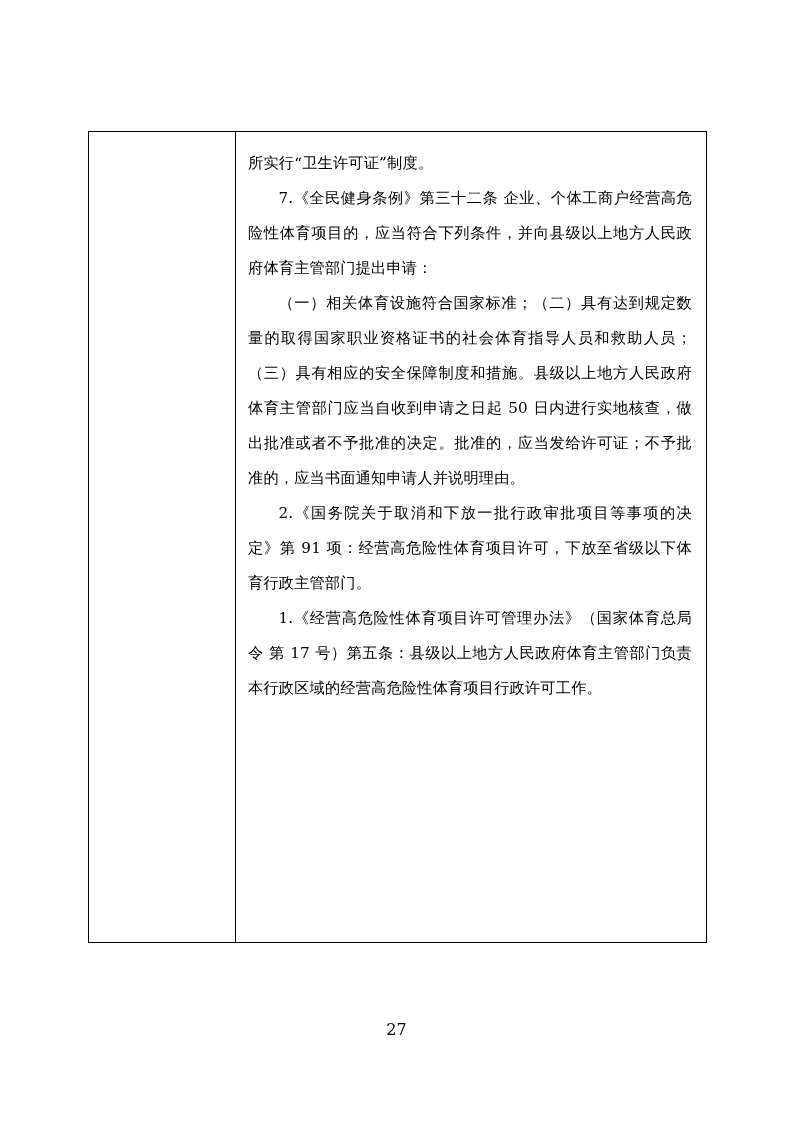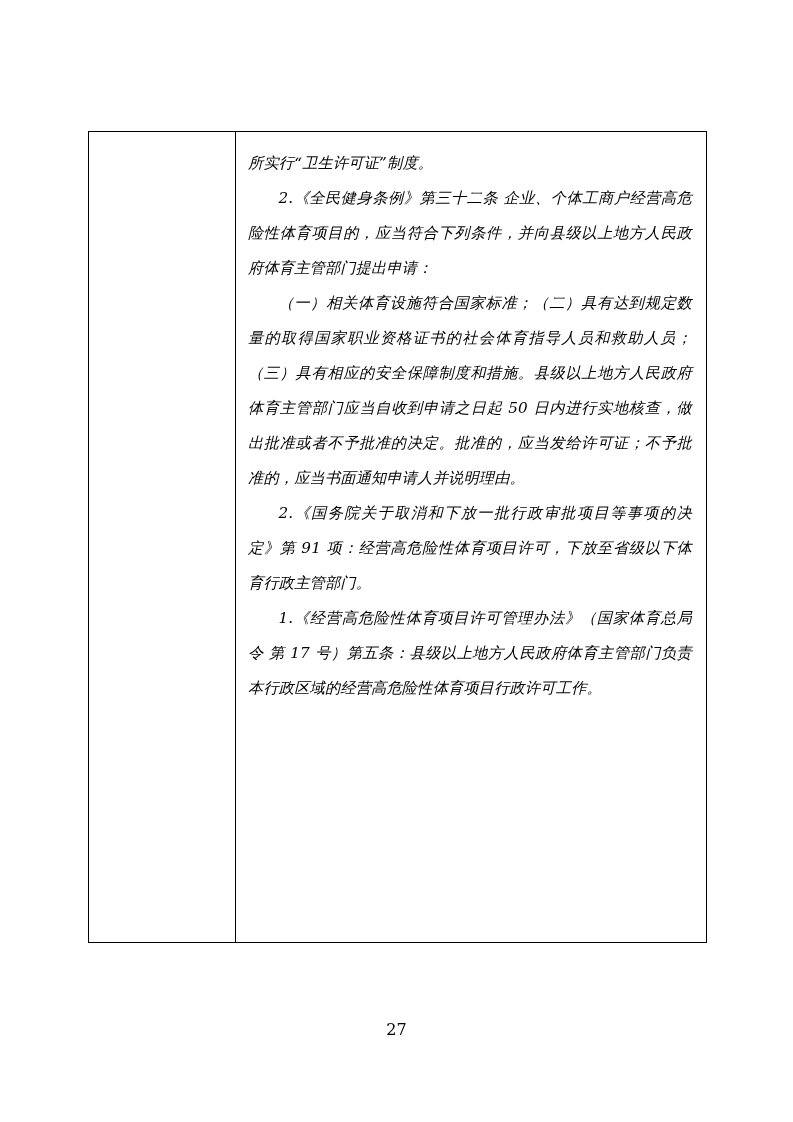--- a/index.html
+++ b/index.html
@@ -56,21 +56,20 @@
   }
 
   p.para {
     margin: 0 0 0 0;
     font-size: 15.2px;
     line-height: 35px;
     text-align: justify;
     text-justify: inter-ideograph;
     letter-spacing: 0.2px;
     font-family: "DejaVu Serif", "Liberation Serif", serif;
-    font-style: italic;
   }
   p.indent {
     text-indent: 2em;
   }
 
   .page-number {
     position: absolute;
     left: 0;
     top: 1020px;
     width: 793px;
@@ -87,21 +86,21 @@
 
   <table class="doc-table">
     <tbody>
         <tr>
       <td class="col-label">
         <div class="label-cell-inner"></div>
       </td>
       <td class="col-body">
         <div class="body-cell-inner">
           <p class="para">所实行“卫生许可证”制度。</p>
-          <p class="para indent">2.《全民健身条例》第三十二条  企业、个体工商户经营高危险性体育项目的，应当符合下列条件，并向县级以上地方人民政府体育主管部门提出申请：</p>
+          <p class="para indent">7.《全民健身条例》第三十二条  企业、个体工商户经营高危险性体育项目的，应当符合下列条件，并向县级以上地方人民政府体育主管部门提出申请：</p>
           <p class="para indent">（一）相关体育设施符合国家标准；（二）具有达到规定数量的取得国家职业资格证书的社会体育指导人员和救助人员；（三）具有相应的安全保障制度和措施。县级以上地方人民政府体育主管部门应当自收到申请之日起 50 日内进行实地核查，做出批准或者不予批准的决定。批准的，应当发给许可证；不予批准的，应当书面通知申请人并说明理由。</p>
           <p class="para indent">2.《国务院关于取消和下放一批行政审批项目等事项的决定》第 91 项：经营高危险性体育项目许可，下放至省级以下体育行政主管部门。</p>
           <p class="para indent">1.《经营高危险性体育项目许可管理办法》（国家体育总局令 第 17 号）第五条：县级以上地方人民政府体育主管部门负责本行政区域的经营高危险性体育项目行政许可工作。</p>
         </div>
       </td>
     </tr>
   </tbody>
     </table>
 
   <div class="page-number">27</div>

